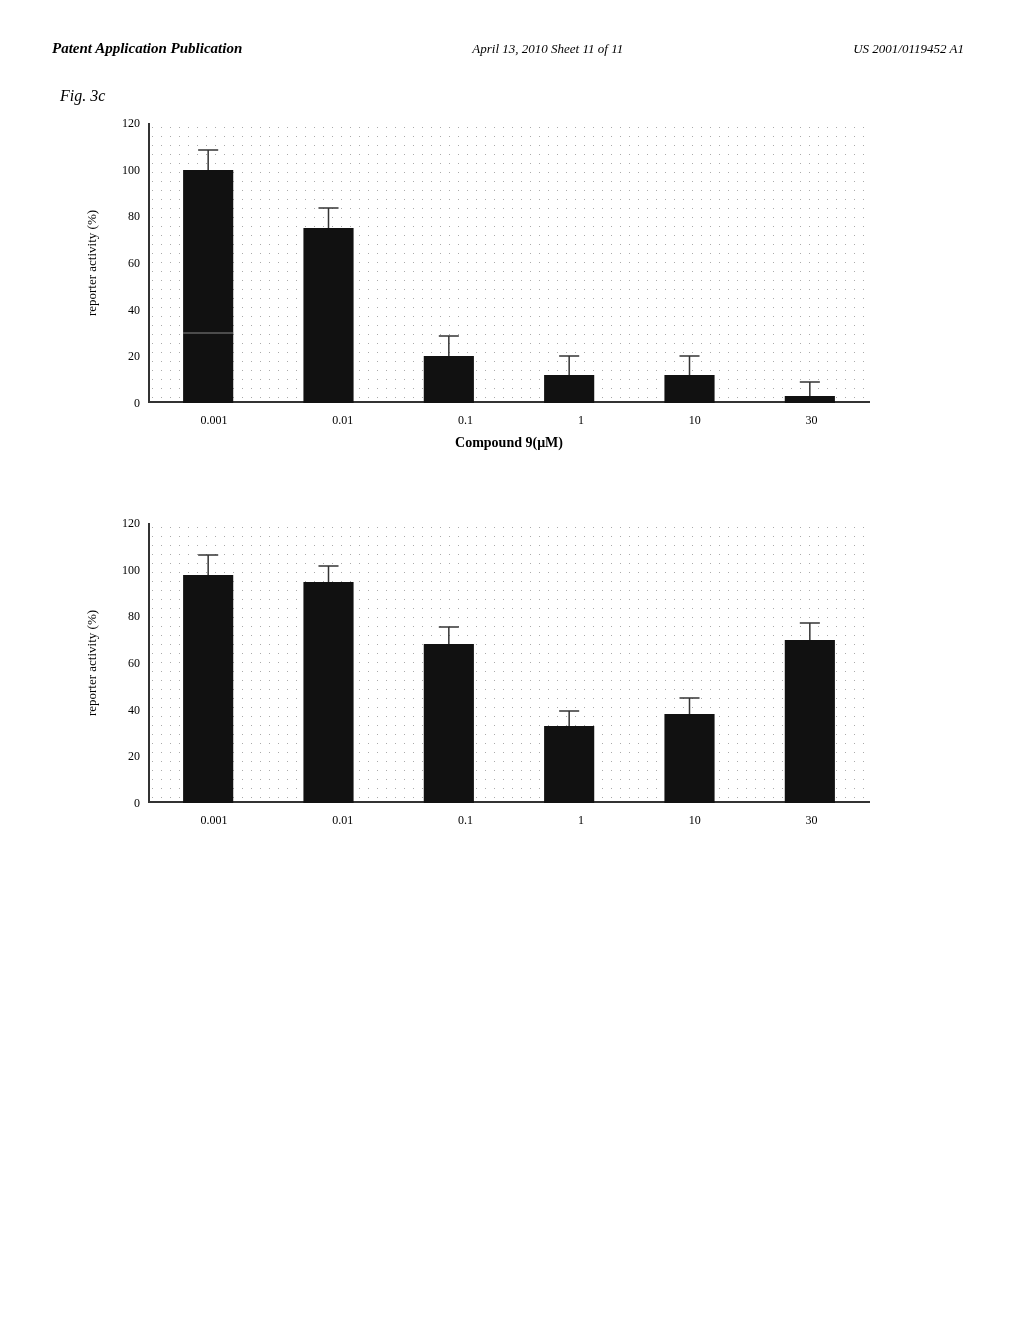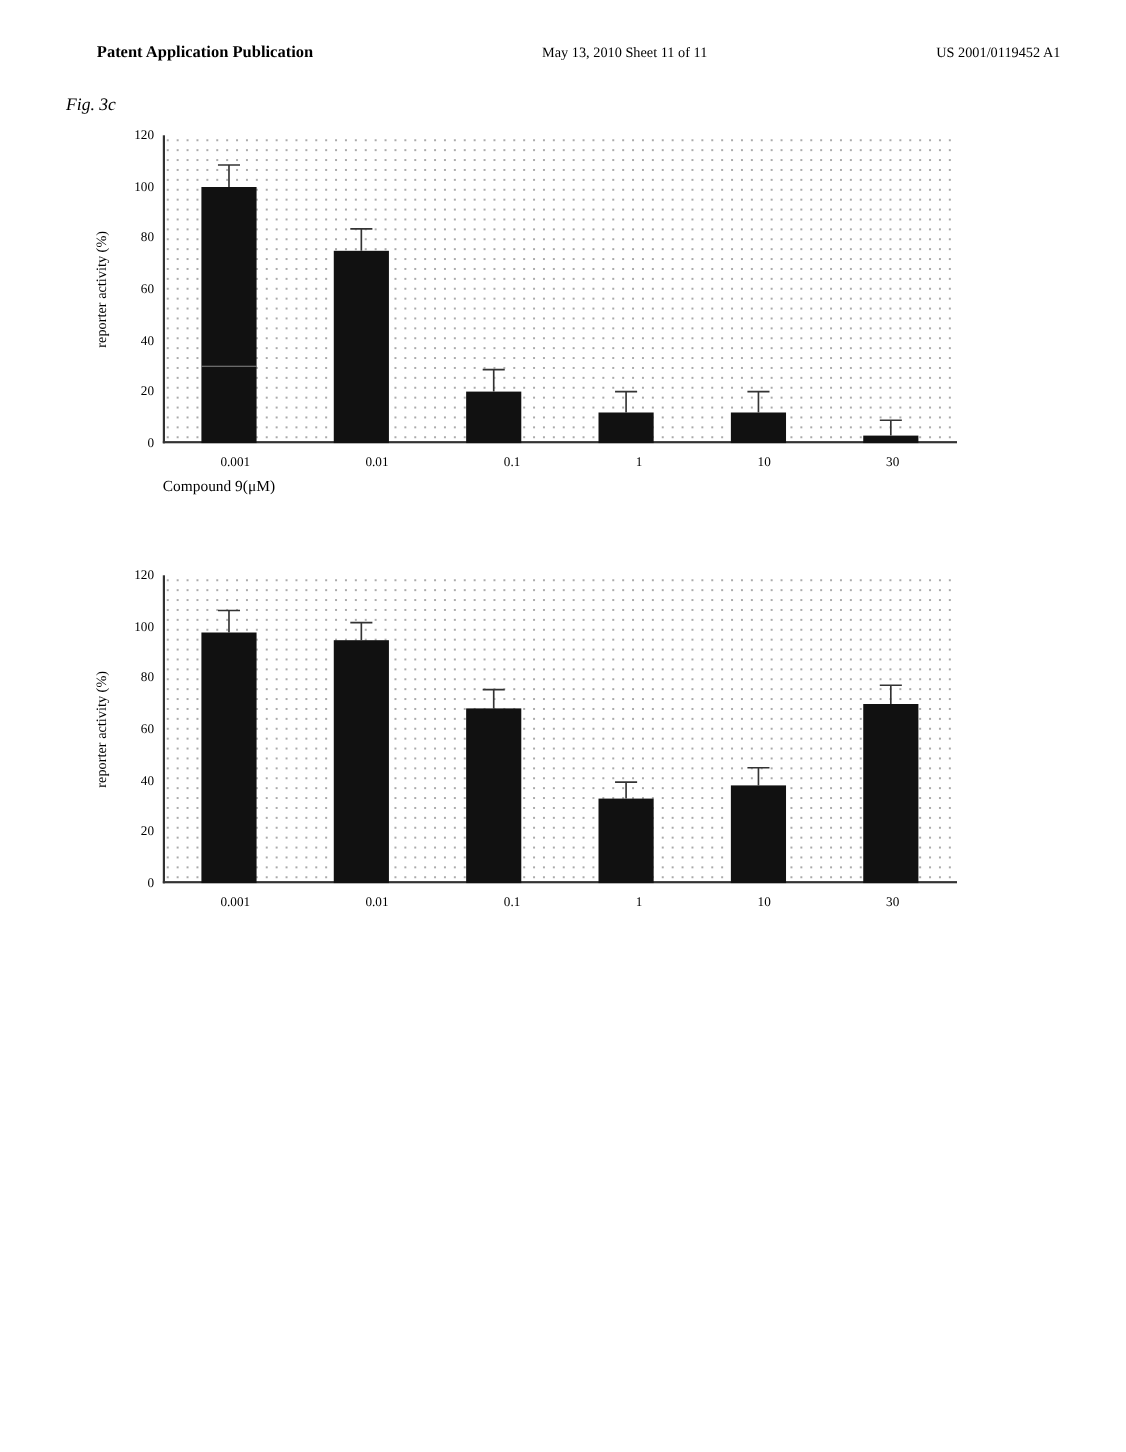--- a/index.html
+++ b/index.html
@@ -9,22 +9,23 @@
       background: #ffffff;
       font-family: 'Times New Roman', Times, serif;
       position: relative;
       overflow: hidden;
     }
 
     .page-header {
       display: flex;
       justify-content: space-between;
       align-items: baseline;
-      padding: 40px 60px 20px 88px;
+      padding: 40px 60px 20px 52px;
       font-size: 14px;
+      font-style: italic;
     }
 
     .header-left {
       font-weight: bold;
       font-size: 15px;
     }
 
     .header-center {
       font-size: 13px;
     }
@@ -48,21 +49,21 @@
       width: 820px;
       height: 320px;
       margin-left: 20px;
     }
   </style>
 </head>
 <body>
 
 <div class="page-header">
   <span class="header-left">Patent Application Publication</span>
-  <span class="header-center">May 13, 2010  Sheet 11 of 11</span>
+  <span class="header-center">April 13, 2010  Sheet 11 of 11</span>
   <span class="header-right">US 2001/0119452 A1</span>
 </div>
 
 <div class="figure-section">
   <div class="figure-label">Fig. 3c</div>
 
   <div class="chart-container" style="height: 340px;">
 
     <div style="position:absolute; left:0; top:10px; bottom:50px; width:25px; display:flex; align-items:center; justify-content:center;">
       <span style="font-size:13px; white-space:nowrap; transform:rotate(-90deg); display:block;">reporter activity (%)</span>
@@ -114,21 +115,21 @@
 
     <div style="position:absolute; left:68px; bottom:25px; right:30px; display:flex; justify-content:space-around;">
       <span style="font-size:12px;">0.001</span>
       <span style="font-size:12px;">0.01</span>
       <span style="font-size:12px;">0.1</span>
       <span style="font-size:12px;">1</span>
       <span style="font-size:12px;">10</span>
       <span style="font-size:12px;">30</span>
     </div>
 
-    <div style="position:absolute; bottom:2px; left:68px; right:30px; font-size:14px;">Compound 9(μM)</div>
+    <div style="position:absolute; bottom:2px; left:68px; right:30px; text-align:center; font-size:14px;font-weight:bold;">Compound 9(μM)</div>
   </div>
 </div>
 
 <div style="height: 50px;"></div>
 
 <div class="figure-section">
 
   <div class="chart-container" style="height: 340px;">
 
     <div style="position:absolute; left:0; top:10px; bottom:50px; width:25px; display:flex; align-items:center; justify-content:center;">

